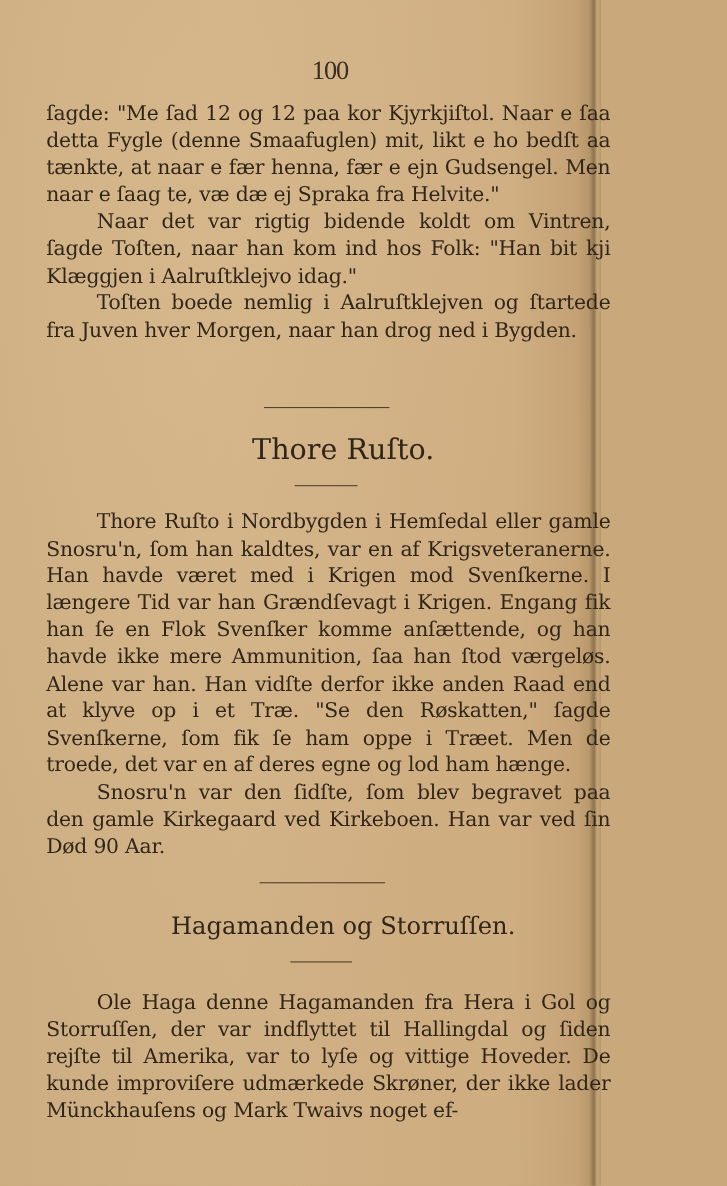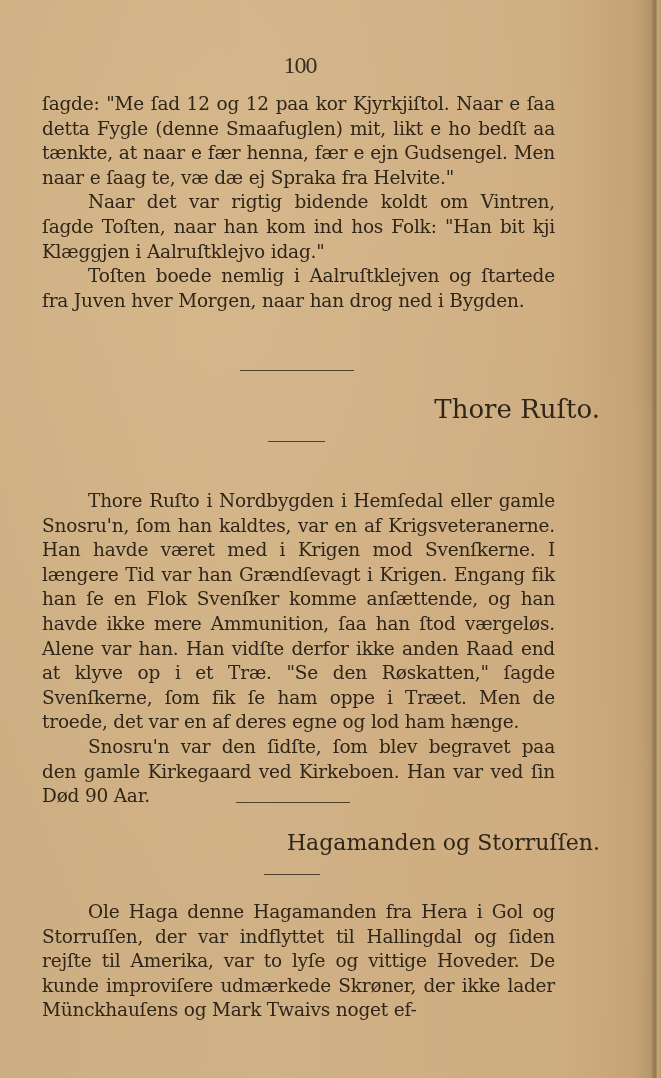--- a/index.html
+++ b/index.html
@@ -11,21 +11,21 @@
     height: 1078px;
     overflow: hidden;
     background: #c9a97c;
     position: relative;
     font-family: "DejaVu Serif", serif;
     color: #2e2418;
   }
   .page {
     position: absolute;
     left: 0; top: 0;
-    width: 661px; height: 1078px;
+    width: 546px; height: 1078px;
     background:
       radial-gradient(ellipse at 30% 20%, rgba(220,190,145,0.45), rgba(0,0,0,0) 60%),
       radial-gradient(ellipse at 70% 80%, rgba(205,170,125,0.35), rgba(0,0,0,0) 60%),
       linear-gradient(90deg, #cdae82 0%, #d1b287 40%, #cfae82 85%, #c4a276 96%, #a88a5e 100%);
   }
   .spine-edge {
     position: absolute;
     right: 0; top: 0;
     width: 10px; height: 1078px;
     background: linear-gradient(90deg, #b39467 0%, #8f7350 40%, #c7a77a 70%, #b89a6c 100%);
@@ -59,23 +59,23 @@
     text-indent: 46px;
   }
   .rule {
     position: absolute;
     height: 1px;
     background: #3a2e20;
     opacity: 0.85;
   }
   .heading {
     position: absolute;
-    left: 0;
+    left: 12px;
     width: 600px;
-    text-align: right;
+    text-align: center;
     font-family: "DejaVu Serif", serif;
     color: #2f2519;
   }
 </style>
 </head>
 <body>
 
 <div class="page">
 
   <div class="spine-edge"></div>
@@ -87,21 +87,21 @@
     <p class="indent">Naar det var rigtig bidende koldt om Vintren, ſagde Toſten, naar han kom ind hos Folk: "Han bit kji Klæggjen i Aalruſtklejvo idag."</p>
     <p class="indent">Toſten boede nemlig i Aalruſtklejven og ſtartede fra Juven hver Morgen, naar han drog ned i Bygden.</p>
   </div>
 
   <div class="rule" style="top:370px; left:240px; width:114px;"></div>
 
   <div class="heading" style="top:394px; font-size:26px;">Thore Ruſto.</div>
 
   <div class="rule" style="top:441px; left:268px; width:57px;"></div>
 
-  <div class="text-block" style="top:463px;margin-top:26px;">
+  <div class="text-block" style="top:463px;">
     <p class="indent">Thore Ruſto i Nordbygden i Hemſedal eller gamle Snosru'n, ſom han kaldtes, var en af Krigsveteranerne. Han havde været med i Krigen mod Svenſkerne. I længere Tid var han Grændſevagt i Krigen. Engang fik han ſe en Flok Svenſker komme anſættende, og han havde ikke mere Ammunition, ſaa han ſtod værgeløs. Alene var han. Han vidſte derfor ikke anden Raad end at klyve op i et Træ. "Se den Røskatten," ſagde Svenſkerne, ſom fik ſe ham oppe i Træet. Men de troede, det var en af deres egne og lod ham hænge.</p>
     <p class="indent">Snosru'n var den ſidſte, ſom blev begravet paa den gamle Kirkegaard ved Kirkeboen. Han var ved ſin Død 90 Aar.</p>
   </div>
 
   <div class="rule" style="top:802px; left:236px; width:114px;"></div>
 
   <div class="heading" style="top:830px; font-size:22px;">Hagamanden og Storruſſen.</div>
 
   <div class="rule" style="top:874px; left:264px; width:56px;"></div>
 

